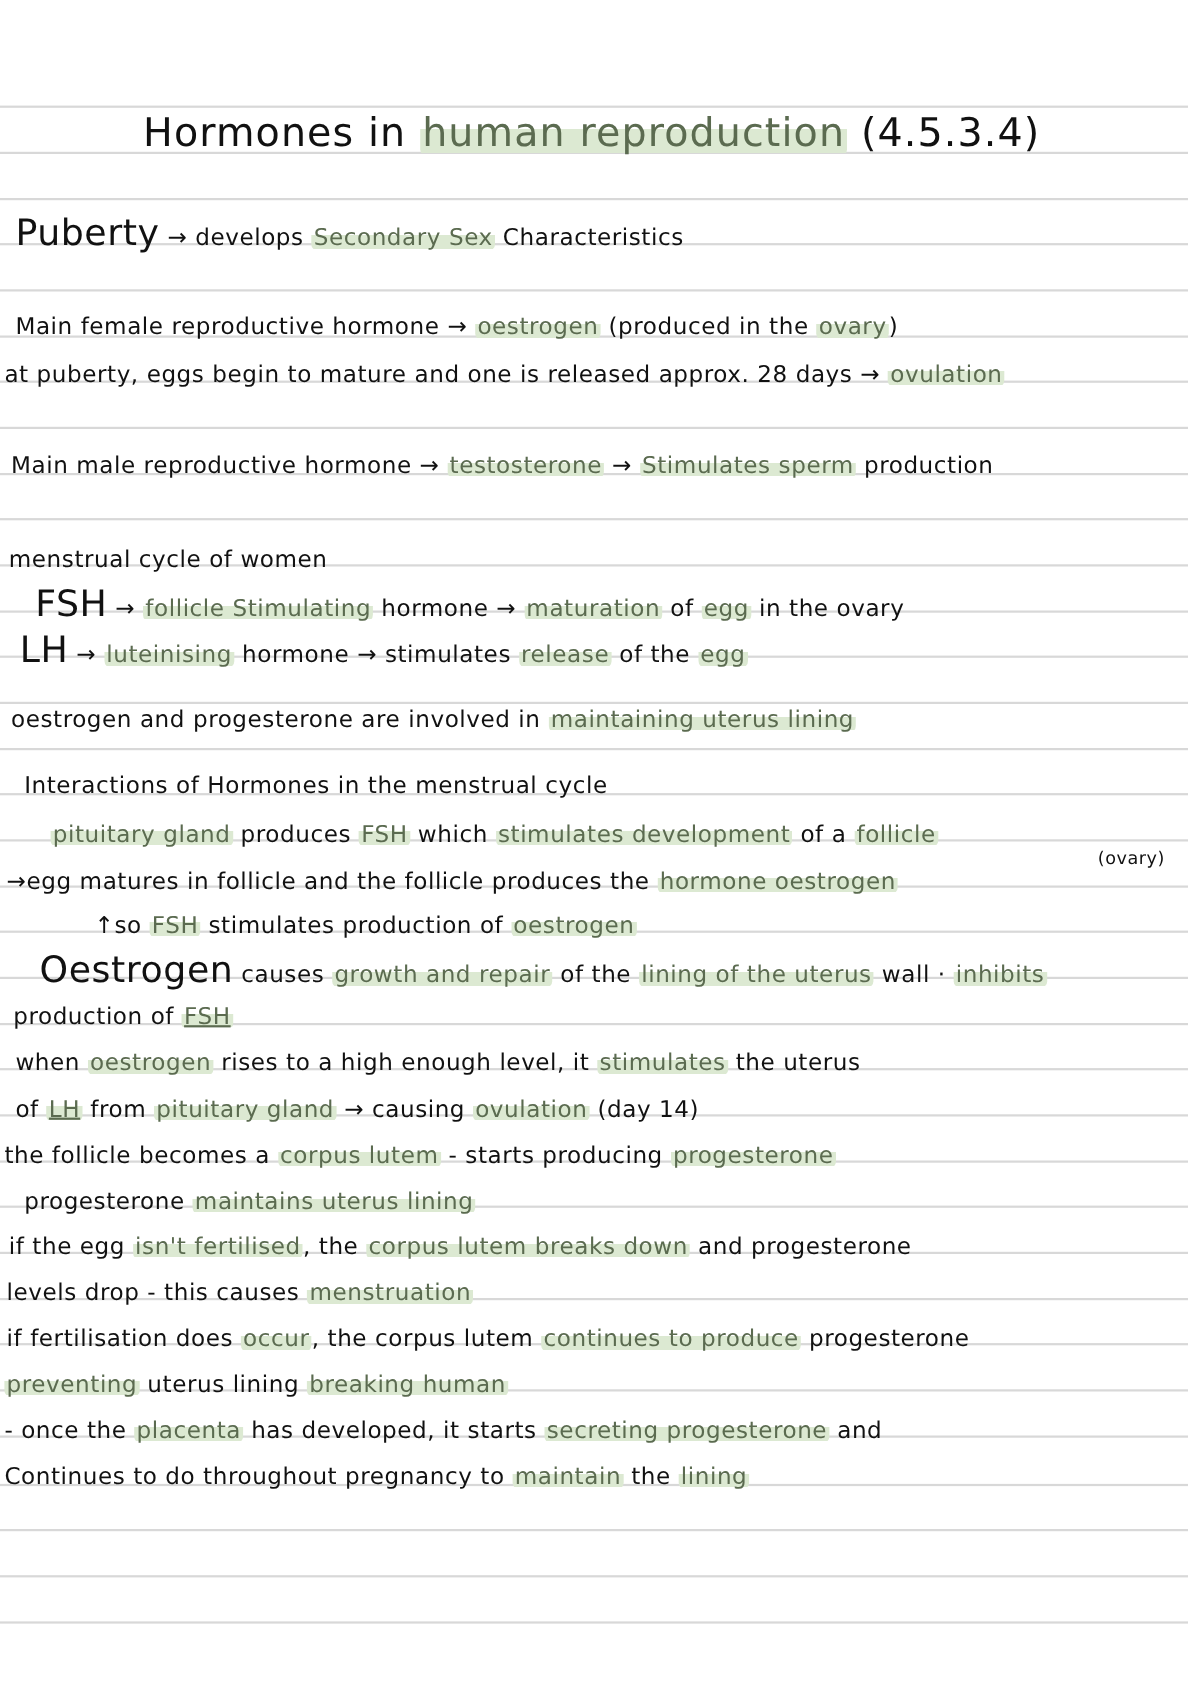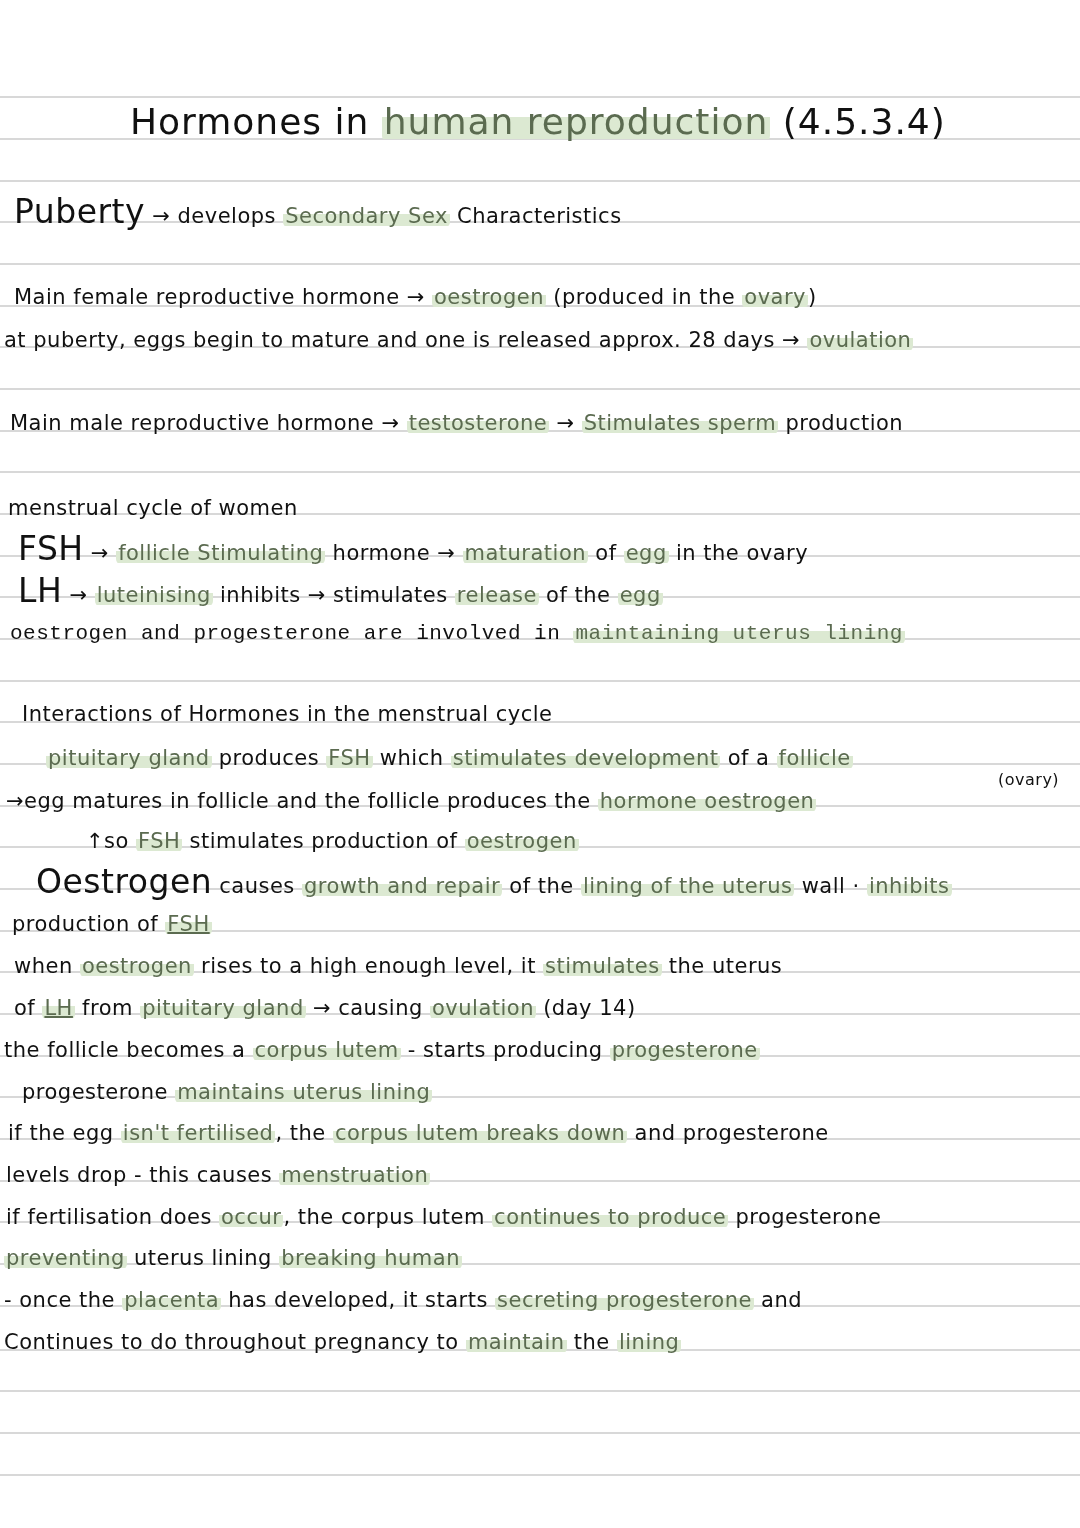--- a/index.html
+++ b/index.html
@@ -68,23 +68,23 @@
     <div class="rule" style="top: 1349px;"></div>
     <div class="rule" style="top: 1390px;"></div>
     <div class="rule" style="top: 1432px;"></div>
     <div class="rule" style="top: 1474px;"></div>
     <div class="line title" style="left: 130px; top: 100px;"><span class="seg">Hormones  </span><span class="seg">in </span><span class="seg hl">human reproduction</span><span class="seg">   (4.5.3.4)</span></div>
     <div class="line " style="left: 14px; top: 198px;"><span class="seg big">Puberty</span><span class="seg"> → develops </span><span class="seg hl">Secondary Sex</span><span class="seg"> Characteristics</span></div>
     <div class="line " style="left: 14px; top: 283px;"><span class="seg">Main female reproductive hormone → </span><span class="seg hl">oestrogen</span><span class="seg"> (produced in the </span><span class="seg hl">ovary</span><span class="seg">)</span></div>
     <div class="line " style="left: 4px; top: 326px;"><span class="seg">at puberty, eggs begin to mature and one is released approx. 28 days → </span><span class="seg hl">ovulation</span></div>
     <div class="line " style="left: 10px; top: 409px;"><span class="seg">Main male reproductive hormone → </span><span class="seg hl">testosterone</span><span class="seg"> → </span><span class="seg hl">Stimulates sperm</span><span class="seg"> production</span></div>
     <div class="line " style="left: 8px; top: 494px;"><span class="seg">menstrual cycle of women</span></div>
-    <div class="line " style="left: 18px; top: 535px; text-align: center;"><span class="seg big">FSH</span><span class="seg"> → </span><span class="seg hl">follicle Stimulating</span><span class="seg"> hormone → </span><span class="seg hl">maturation</span><span class="seg"> of </span><span class="seg hl">egg</span><span class="seg"> in the ovary</span></div>
-    <div class="line " style="left: 18px; top: 577px;"><span class="seg big">LH</span><span class="seg"> → </span><span class="seg hl">luteinising</span><span class="seg"> inhibits → stimulates </span><span class="seg hl">release</span><span class="seg"> of the </span><span class="seg hl">egg</span></div>
-    <div class="line " style="left: 10px; top: 620px; font-family: Liberation Mono, monospace;"><span class="seg">oestrogen and progesterone are involved in </span><span class="seg hl">maintaining uterus lining</span></div>
+    <div class="line " style="left: 32px; top: 535px; text-align: center;"><span class="seg big">FSH</span><span class="seg"> → </span><span class="seg hl">follicle Stimulating</span><span class="seg"> hormone → </span><span class="seg hl">maturation</span><span class="seg"> of </span><span class="seg hl">egg</span><span class="seg"> in the ovary</span></div>
+    <div class="line " style="left: 18px; top: 577px;"><span class="seg big">LH</span><span class="seg"> → </span><span class="seg hl">luteinising</span><span class="seg"> hormone → stimulates </span><span class="seg hl">release</span><span class="seg"> of the </span><span class="seg hl">egg</span></div>
+    <div class="line " style="left: 10px; top: 640px;"><span class="seg">oestrogen and progesterone are involved in </span><span class="seg hl">maintaining uterus lining</span></div>
     <div class="line " style="left: 22px; top: 700px;"><span class="seg">Interactions of Hormones in the menstrual cycle</span></div>
     <div class="line " style="left: 18px; top: 744px; margin-left: 28px;"><span class="seg hl">pituitary gland</span><span class="seg"> produces </span><span class="seg hl">FSH</span><span class="seg"> which </span><span class="seg hl">stimulates development</span><span class="seg"> of a </span><span class="seg hl">follicle</span></div>
     <div class="line small" style="left: 998px; top: 766px;"><span class="seg">(ovary)</span></div>
     <div class="line " style="left: 6px; top: 787px;"><span class="seg">→egg matures in follicle and the follicle produces the </span><span class="seg hl">hormone oestrogen</span></div>
     <div class="line " style="left: 86px; top: 827px;"><span class="seg">↑so </span><span class="seg hl">FSH</span><span class="seg"> stimulates production of </span><span class="seg hl">oestrogen</span></div>
     <div class="line " style="left: 36px; top: 868px;"><span class="seg big">Oestrogen</span><span class="seg"> causes </span><span class="seg hl">growth and repair</span><span class="seg"> of the </span><span class="seg hl">lining of the uterus</span><span class="seg"> wall · </span><span class="seg hl">inhibits</span></div>
     <div class="line " style="left: 12px; top: 910px;"><span class="seg">production of </span><span class="seg hl ul">FSH</span></div>
     <div class="line " style="left: 14px; top: 952px;"><span class="seg">when </span><span class="seg hl">oestrogen</span><span class="seg"> rises to a high enough level, it </span><span class="seg hl">stimulates</span><span class="seg"> the uterus</span></div>
     <div class="line " style="left: 14px; top: 994px;"><span class="seg">of </span><span class="seg hl ul">LH</span><span class="seg"> from </span><span class="seg hl">pituitary gland</span><span class="seg"> → causing </span><span class="seg hl">ovulation</span><span class="seg"> (day 14)</span></div>
     <div class="line " style="left: 4px; top: 1036px;"><span class="seg">the follicle becomes a </span><span class="seg hl">corpus lutem</span><span class="seg"> - starts producing </span><span class="seg hl">progesterone</span></div>

